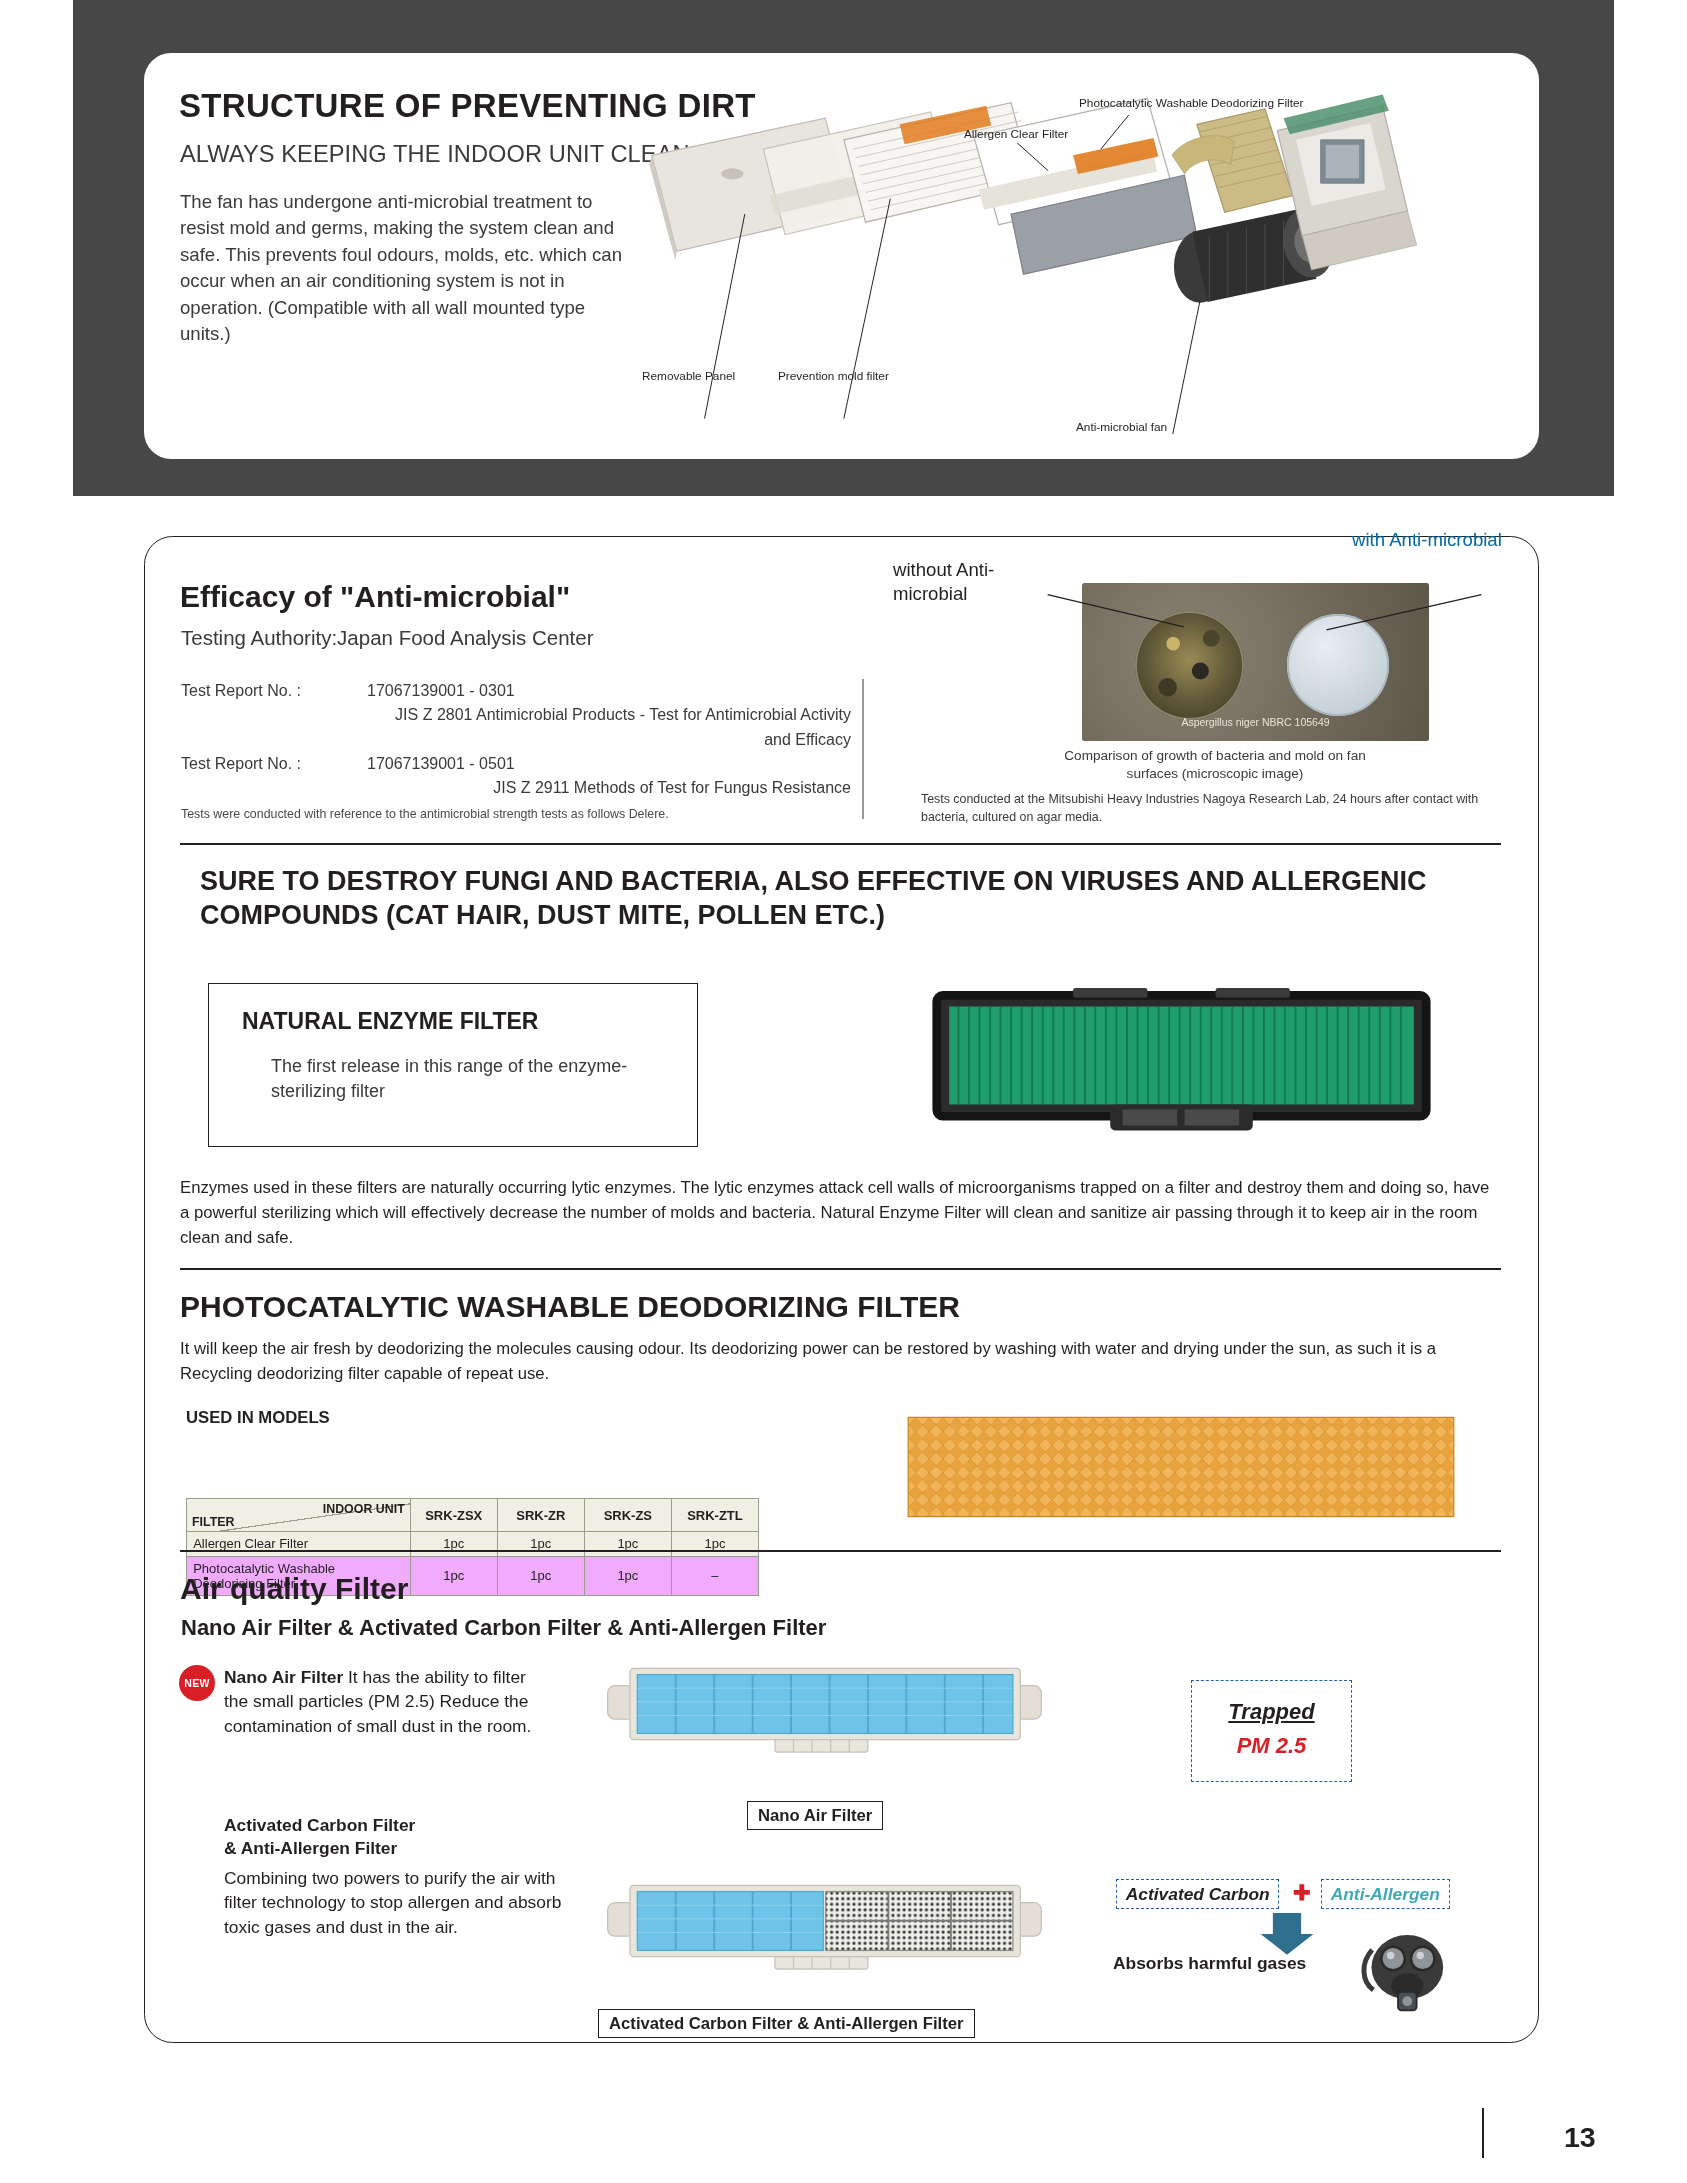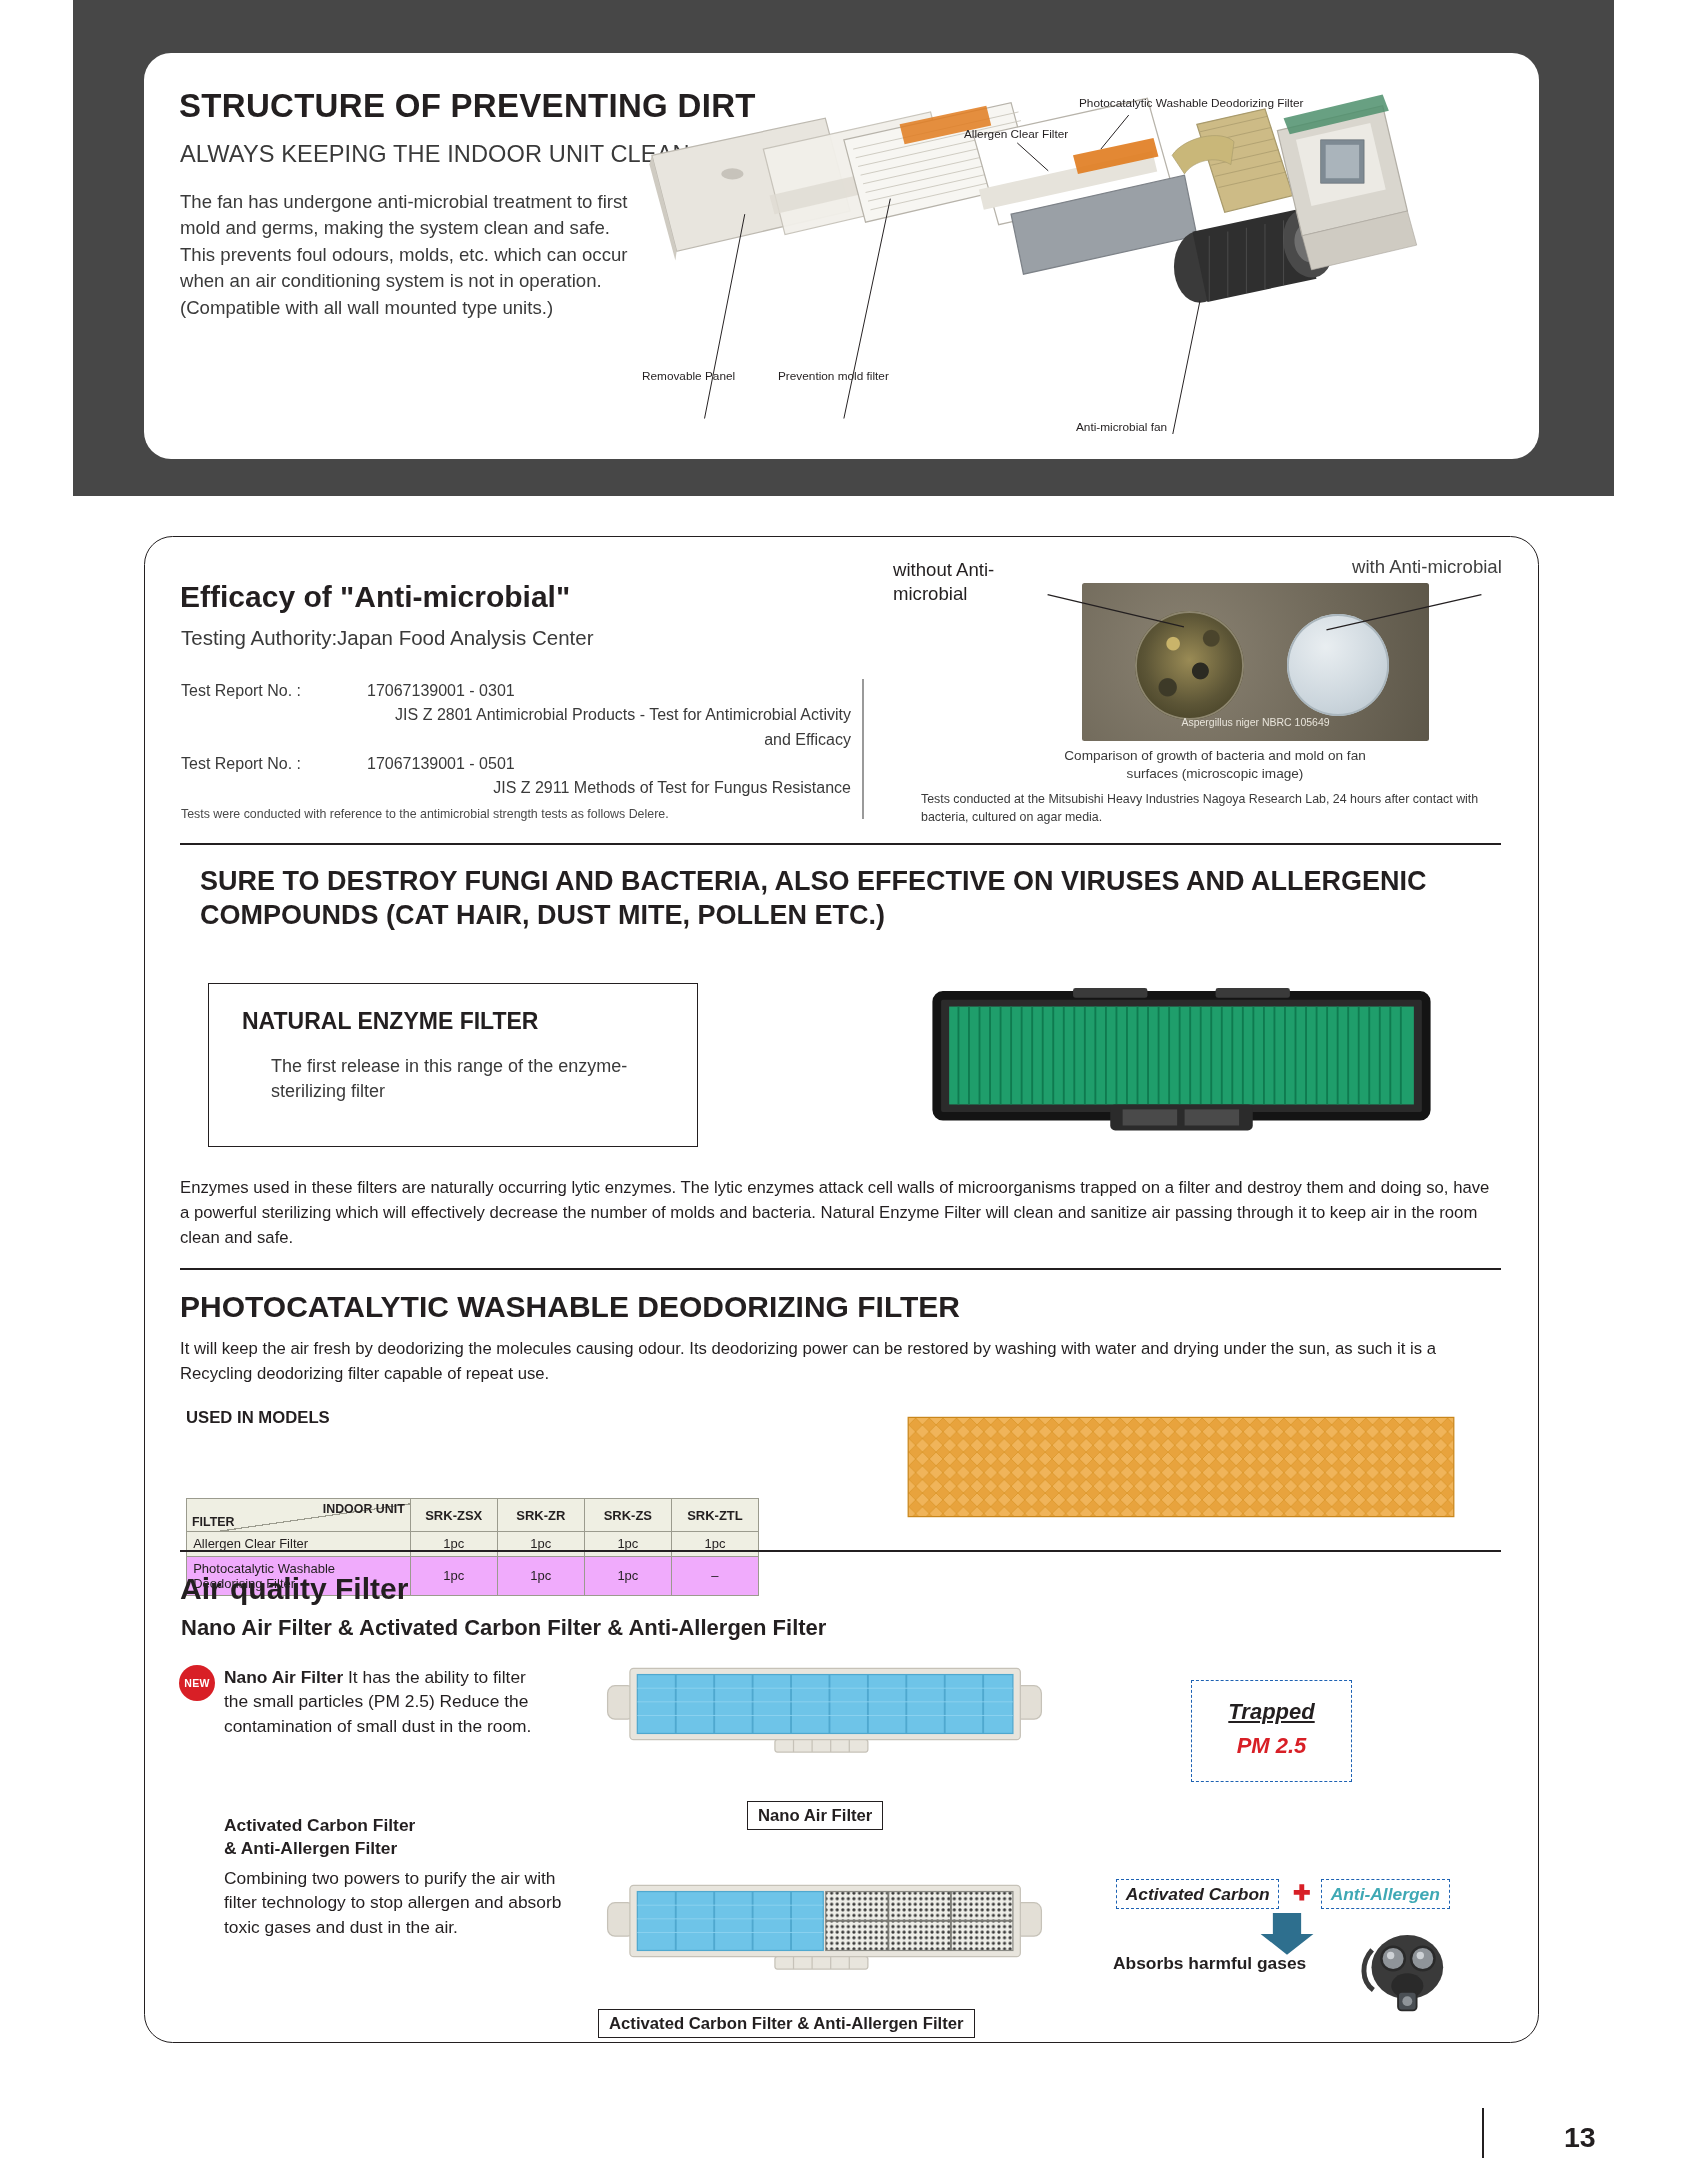--- a/index.html
+++ b/index.html
@@ -103,22 +103,22 @@
   }
   .petri-caption-in {
     position:absolute; left:1144px; top:716px; width:223px;
     text-align:center; font-size:10.5px; color:#e8e4da;
   }
   .cap-without {
     position:absolute; left:893px; top:558px; width:161px;
     font-size:18.6px; line-height:1.3; color:#231f20;
   }
   .cap-with {
-    position:absolute; left:1352px; top:555px; width:155px;
-    font-size:18.6px; line-height:1.3; color:#404040;
+    position:absolute; left:1352px; top:528px; width:155px;
+    font-size:18.6px; line-height:1.3; color:#0369a1;
   }
   .arrowline { position:absolute; }
   .petri-caption {
     position:absolute; left:1054px; top:747px; width:322px;
     text-align:center; font-size:13.6px; line-height:1.35; color:#3a3a3a;
   }
   .petri-fine {
     position:absolute; left:921px; top:791px; width:558px;
     font-size:12.4px; line-height:1.42; color:#3a3a3a;
   }
@@ -291,21 +291,21 @@
   }
 </style>
 </head>
 <body>
 
 <div class="top-band"></div>
 <div class="top-card"></div>
 
 <div class="top-title">STRUCTURE OF PREVENTING DIRT</div>
 <div class="top-subtitle">ALWAYS KEEPING THE INDOOR UNIT CLEAN</div>
-<div class="top-para">The fan has undergone anti-microbial treatment to first mold and germs, making the system clean and safe. This prevents foul odours, molds, etc. which can occur when an air conditioning system is not in operation. (Compatible with all wall mounted type units.)</div>
+<div class="top-para">The fan has undergone anti-microbial treatment to resist mold and germs, making the system clean and safe. This prevents foul odours, molds, etc. which can occur when an air conditioning system is not in operation. (Compatible with all wall mounted type units.)</div>
 
 <div class="illus">
 <svg width="868" height="353" viewBox="0 0 1400 570">
 
   <g>
     <path d="M20 120 L300 60 L340 210 L60 275 Z" fill="#e8e5de" stroke="#bdb9b0" stroke-width="2"></path>
     <path d="M20 120 L60 275 L58 290 L16 135 Z" fill="#cfcbc2"></path>
     <ellipse cx="150" cy="150" rx="18" ry="9" fill="#b9b5ac" opacity="0.7"></ellipse>
   </g>
 

